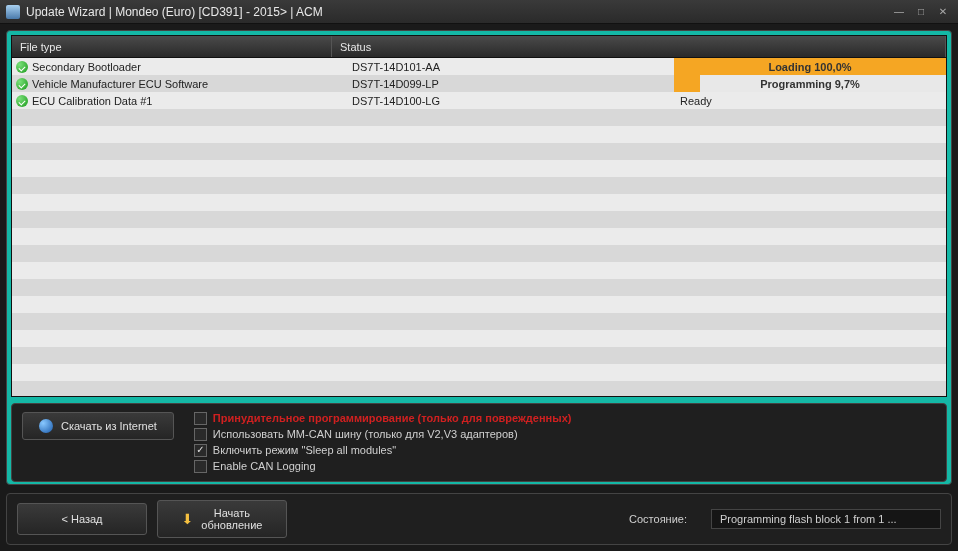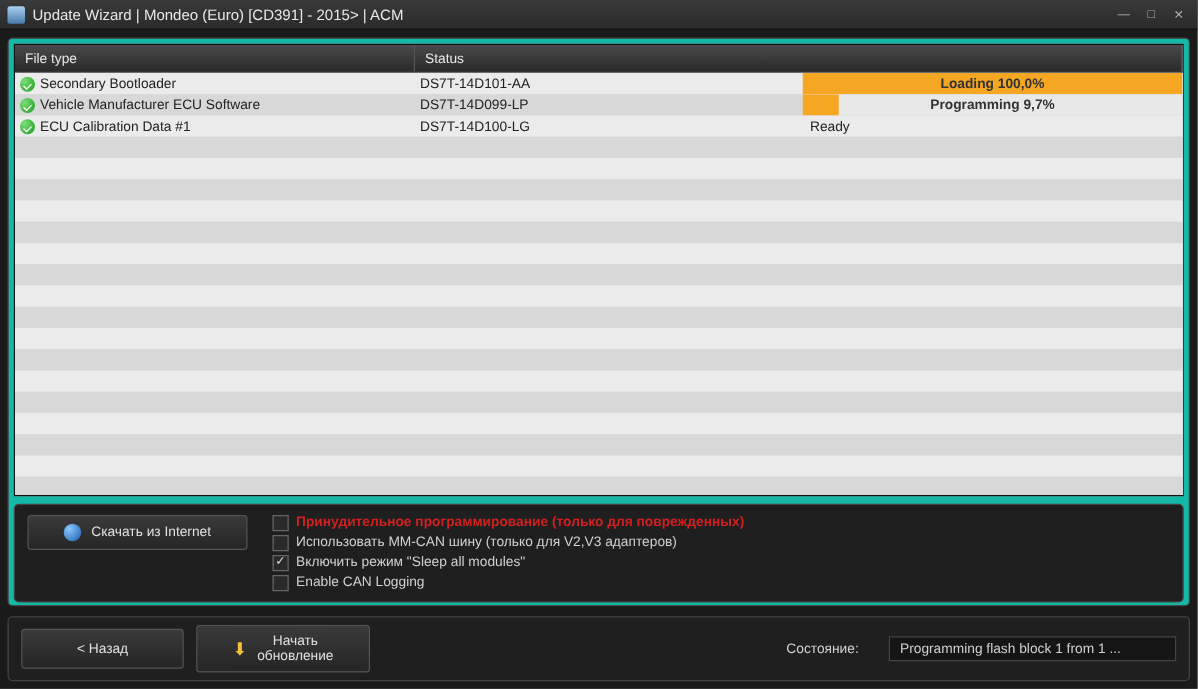--- a/index.html
+++ b/index.html
@@ -91,20 +91,21 @@
   flex: 1;
   overflow: auto;
   background: #d8d8d8;
 }
 .tr {
   display: flex;
   height: 17px;
   align-items: flex-start;
   color: #222;
   font-size: 11px;
+  gap: 16px;
 }
 .tr:nth-child(odd) { background: #ebebeb; }
 .tr:nth-child(even) { background: #d8d8d8; }
 .td {
   padding: 0 4px;
   height: 100%;
   display: flex;
   align-items: center;
   overflow: hidden;
   white-space: nowrap;
@@ -166,21 +167,21 @@
   display: flex;
   gap: 20px;
   align-items: flex-start;
 }
 .btn {
   background: linear-gradient(to bottom, #3a3a3a, #252525);
   border: 1px solid #555;
   border-radius: 3px;
   color: #e0e0e0;
   font-size: 11px;
-  padding: 6px 28px;
+  padding: 6px 16px;
   cursor: pointer;
   display: flex;
   align-items: center;
   gap: 8px;
   min-height: 26px;
 }
 .btn .icon { display: inline-flex; }
 .globe-icon {
   width: 14px; height: 14px;
   border-radius: 50%;

